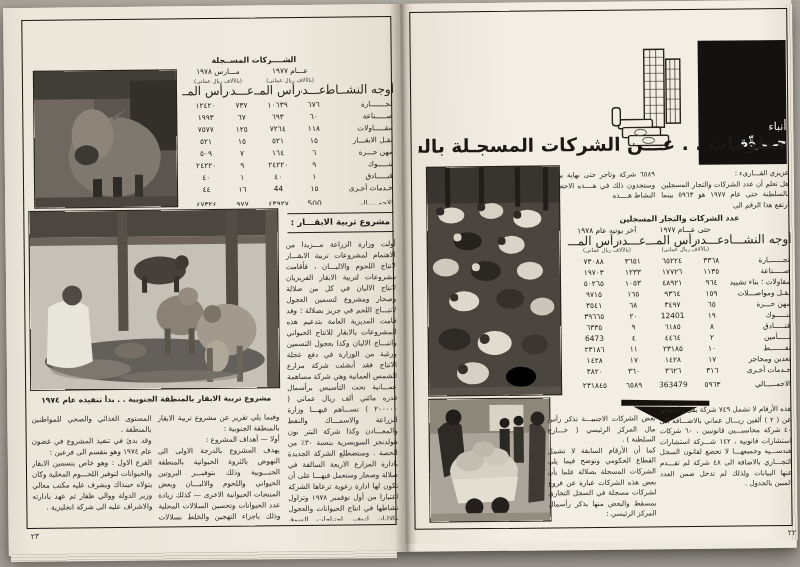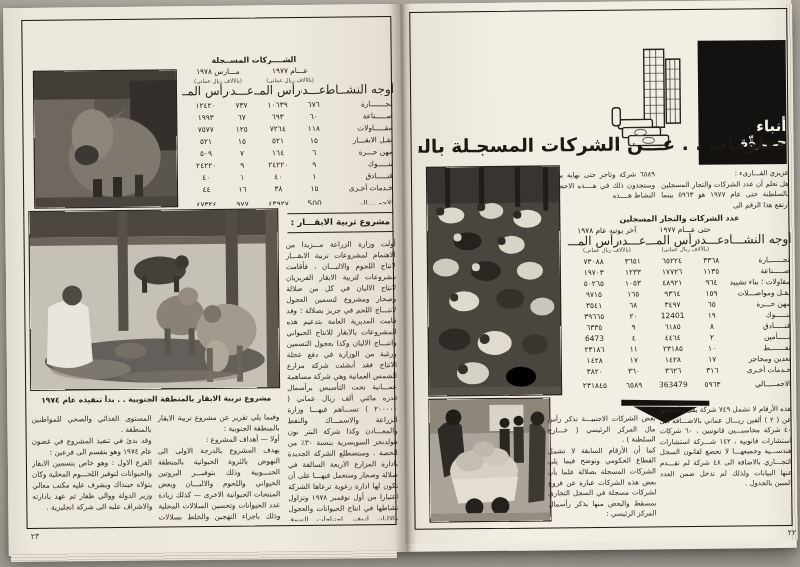--- a/index.html
+++ b/index.html
@@ -75,21 +75,21 @@
   .rt .trow{height:11px;}
   .trow.total-gap{margin-top:3px;}
 
   
   .badge{
     position:absolute;left:694px;top:40px;width:88px;height:124px;
     background:#141210;color:#f4f1e8;direction:rtl;
     display:flex;flex-direction:column;justify-content:flex-end;align-items:flex-start;
     padding:0 0 14px 8px;box-sizing:border-box;
   }
-  .badge .b1{font-size:15px;font-weight:bold;line-height:15px;padding-left:14px;}
+  .badge .b1{font-size:11px;font-weight:normal;line-height:15px;padding-left:14px;}
   .badge .b2{font-size:13px;font-weight:bold;line-height:16px;}
   .headline{
     position:absolute;left:414px;top:132px;width:368px;height:30px;
     direction:rtl;text-align:center;font-size:18.5px;font-weight:bold;color:#1c1914;
     letter-spacing:-0.3px;white-space:nowrap;overflow:hidden;
   }
 
   
   .art-head{
     position:absolute;left:282px;top:208px;width:106px;height:18px;
@@ -199,21 +199,21 @@
           <div class="trow">
           <span class="c lab">فنـــــادق</span>
           <span class="c num">١</span>
           <span class="c num">٤٠</span>
           <span class="c num">١</span>
           <span class="c num">٤٠</span>
         </div>
           <div class="trow">
           <span class="c lab">خـدمات أخـرى</span>
           <span class="c num">١٥</span>
-          <span class="c num">٣٨</span>
+          <span class="c num">44</span>
           <span class="c num">١٦</span>
           <span class="c num">٤٤</span>
         </div>
           <div class="trow total-gap">
           <span class="c lab">الاجمـــــالي</span>
           <span class="c num">500</span>
           <span class="c num">٤٣٩٢٧</span>
           <span class="c num">٩٧٧</span>
           <span class="c num">٤٧٣٢٤</span>
         </div>

